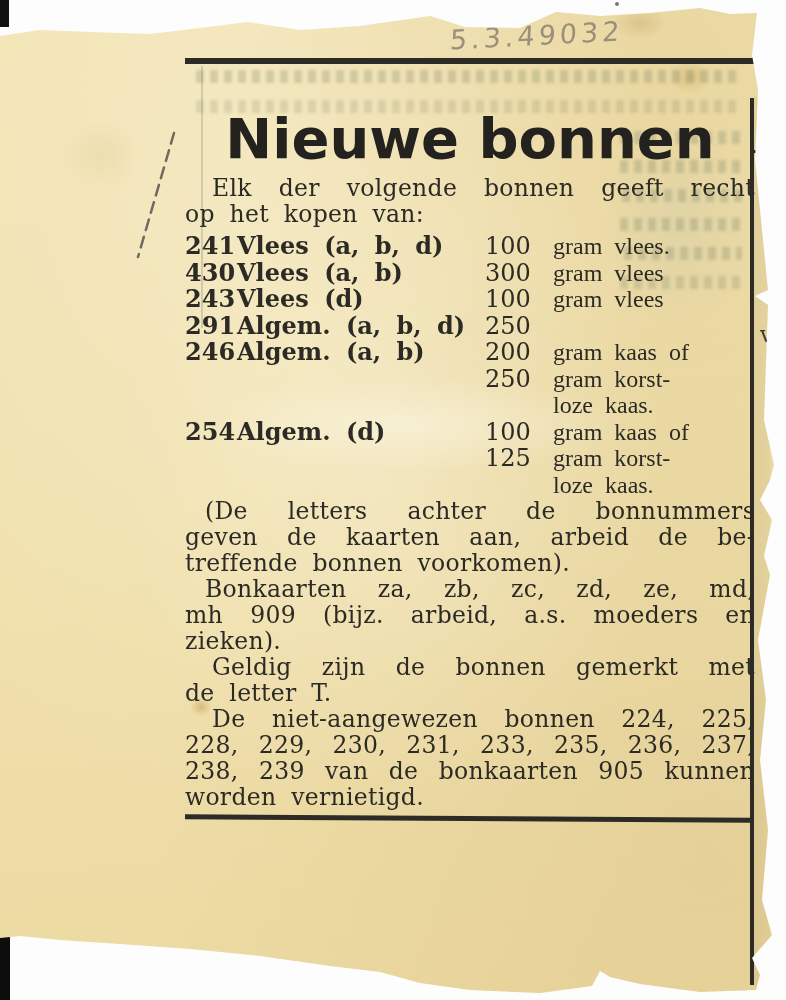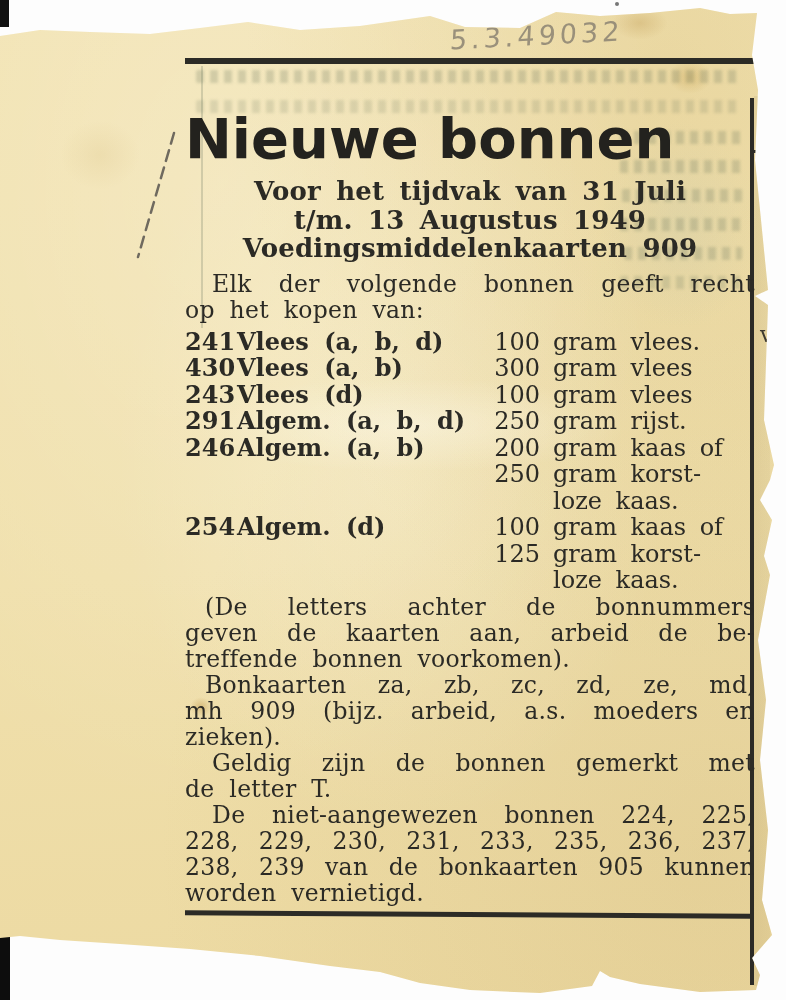--- a/index.html
+++ b/index.html
@@ -71,38 +71,38 @@
                 transform:rotate(-3deg) skewX(-6deg); opacity:.85; }
   .slash-svg { position:absolute; left:118px; top:125px; }
   .torn-letter { position:absolute; left:760px; top:322px; font-size:22px; color:#3c392f; }
 
   
   .content { position:absolute; left:185px; top:58px; width:570px; color:#2b2a25; }
   .rule-top { width:570px; height:6px; background:#2c2b26; }
   .rule-bottom { width:566px; height:5px; background:#2c2b26; margin-top:6px; transform:rotate(0.35deg); }
 
   .headline { margin-top:46px; font-family:"DejaVu Sans", sans-serif; font-weight:bold;
-              font-size:56px; line-height:57px; text-align:left; letter-spacing:0px; color:#23221e; }
+              font-size:56px; line-height:57px; text-align:center; letter-spacing:0px; color:#23221e; }
 
   .subhead { margin-top:10px; text-align:center; font-weight:bold; font-size:26px;
              line-height:28.5px; word-spacing:6px; letter-spacing:.2px; }
 
   .para { margin-top:0; font-size:23.5px; line-height:26px; letter-spacing:.3px; }
   .intro { margin-top:8px; }
   .line { text-align:justify; text-align-last:justify; white-space:nowrap; }
   .line.open { text-align-last:left; word-spacing:7px; white-space:normal; }
   .ind  { text-indent:27px; }
   .ind2 { text-indent:20px; }
 
   .ration { margin-top:6px; font-size:24px; line-height:26.5px; }
   .rrow { display:flex; }
   .rnum   { width:52px; font-weight:bold; }
   .rlabel { width:248px; font-weight:bold; word-spacing:7px; }
-  .rqty   { width:55px; text-align:right; }
-  .rdesc  { padding-left:13px; word-spacing:6px; }
+  .rqty   { width:55px; text-align:left; }
+  .rdesc  { padding-left:13px; word-spacing:6px;font-family:Liberation Serif, serif; }
 </style>
 </head>
 <body>
 
 <div class="stage">
 
   <div class="corner-mark-tl"></div>
   <div class="corner-mark-bl"></div>
   <div class="speck"></div>
 
@@ -136,25 +136,20 @@
     </svg>
 
     <div class="torn-letter">v</div>
 
     <div class="content">
 
       <div class="rule-top"></div>
 
       <h1 class="headline">Nieuwe bonnen</h1>
 
-      <div class="subhead">
-        <div>Voor het tijdvak van 31 Juli</div>
-        <div>t/m. 13 Augustus 1949</div>
-        <div>Voedingsmiddelenkaarten 909</div>
-      </div>
 
       <div class="para intro">
         <div class="line ind">Elk der volgende bonnen geeft recht</div>
         <div class="line open">op het kopen van:</div>
       </div>
 
       <div class="ration">
         <div class="rrow">
           <span class="rnum">241</span>
           <span class="rlabel">Vlees (a, b, d)</span>
@@ -170,21 +165,20 @@
         <div class="rrow">
           <span class="rnum">243</span>
           <span class="rlabel">Vlees (d)</span>
           <span class="rqty">100</span>
           <span class="rdesc">gram vlees</span>
         </div>
         <div class="rrow">
           <span class="rnum">291</span>
           <span class="rlabel">Algem. (a, b, d)</span>
           <span class="rqty">250</span>
-          <span class="rdesc">gram rijst.</span>
         </div>
         <div class="rrow">
           <span class="rnum">246</span>
           <span class="rlabel">Algem. (a, b)</span>
           <span class="rqty">200</span>
           <span class="rdesc">gram kaas of</span>
         </div>
         <div class="rrow">
           <span class="rnum"></span>
           <span class="rlabel"></span>

